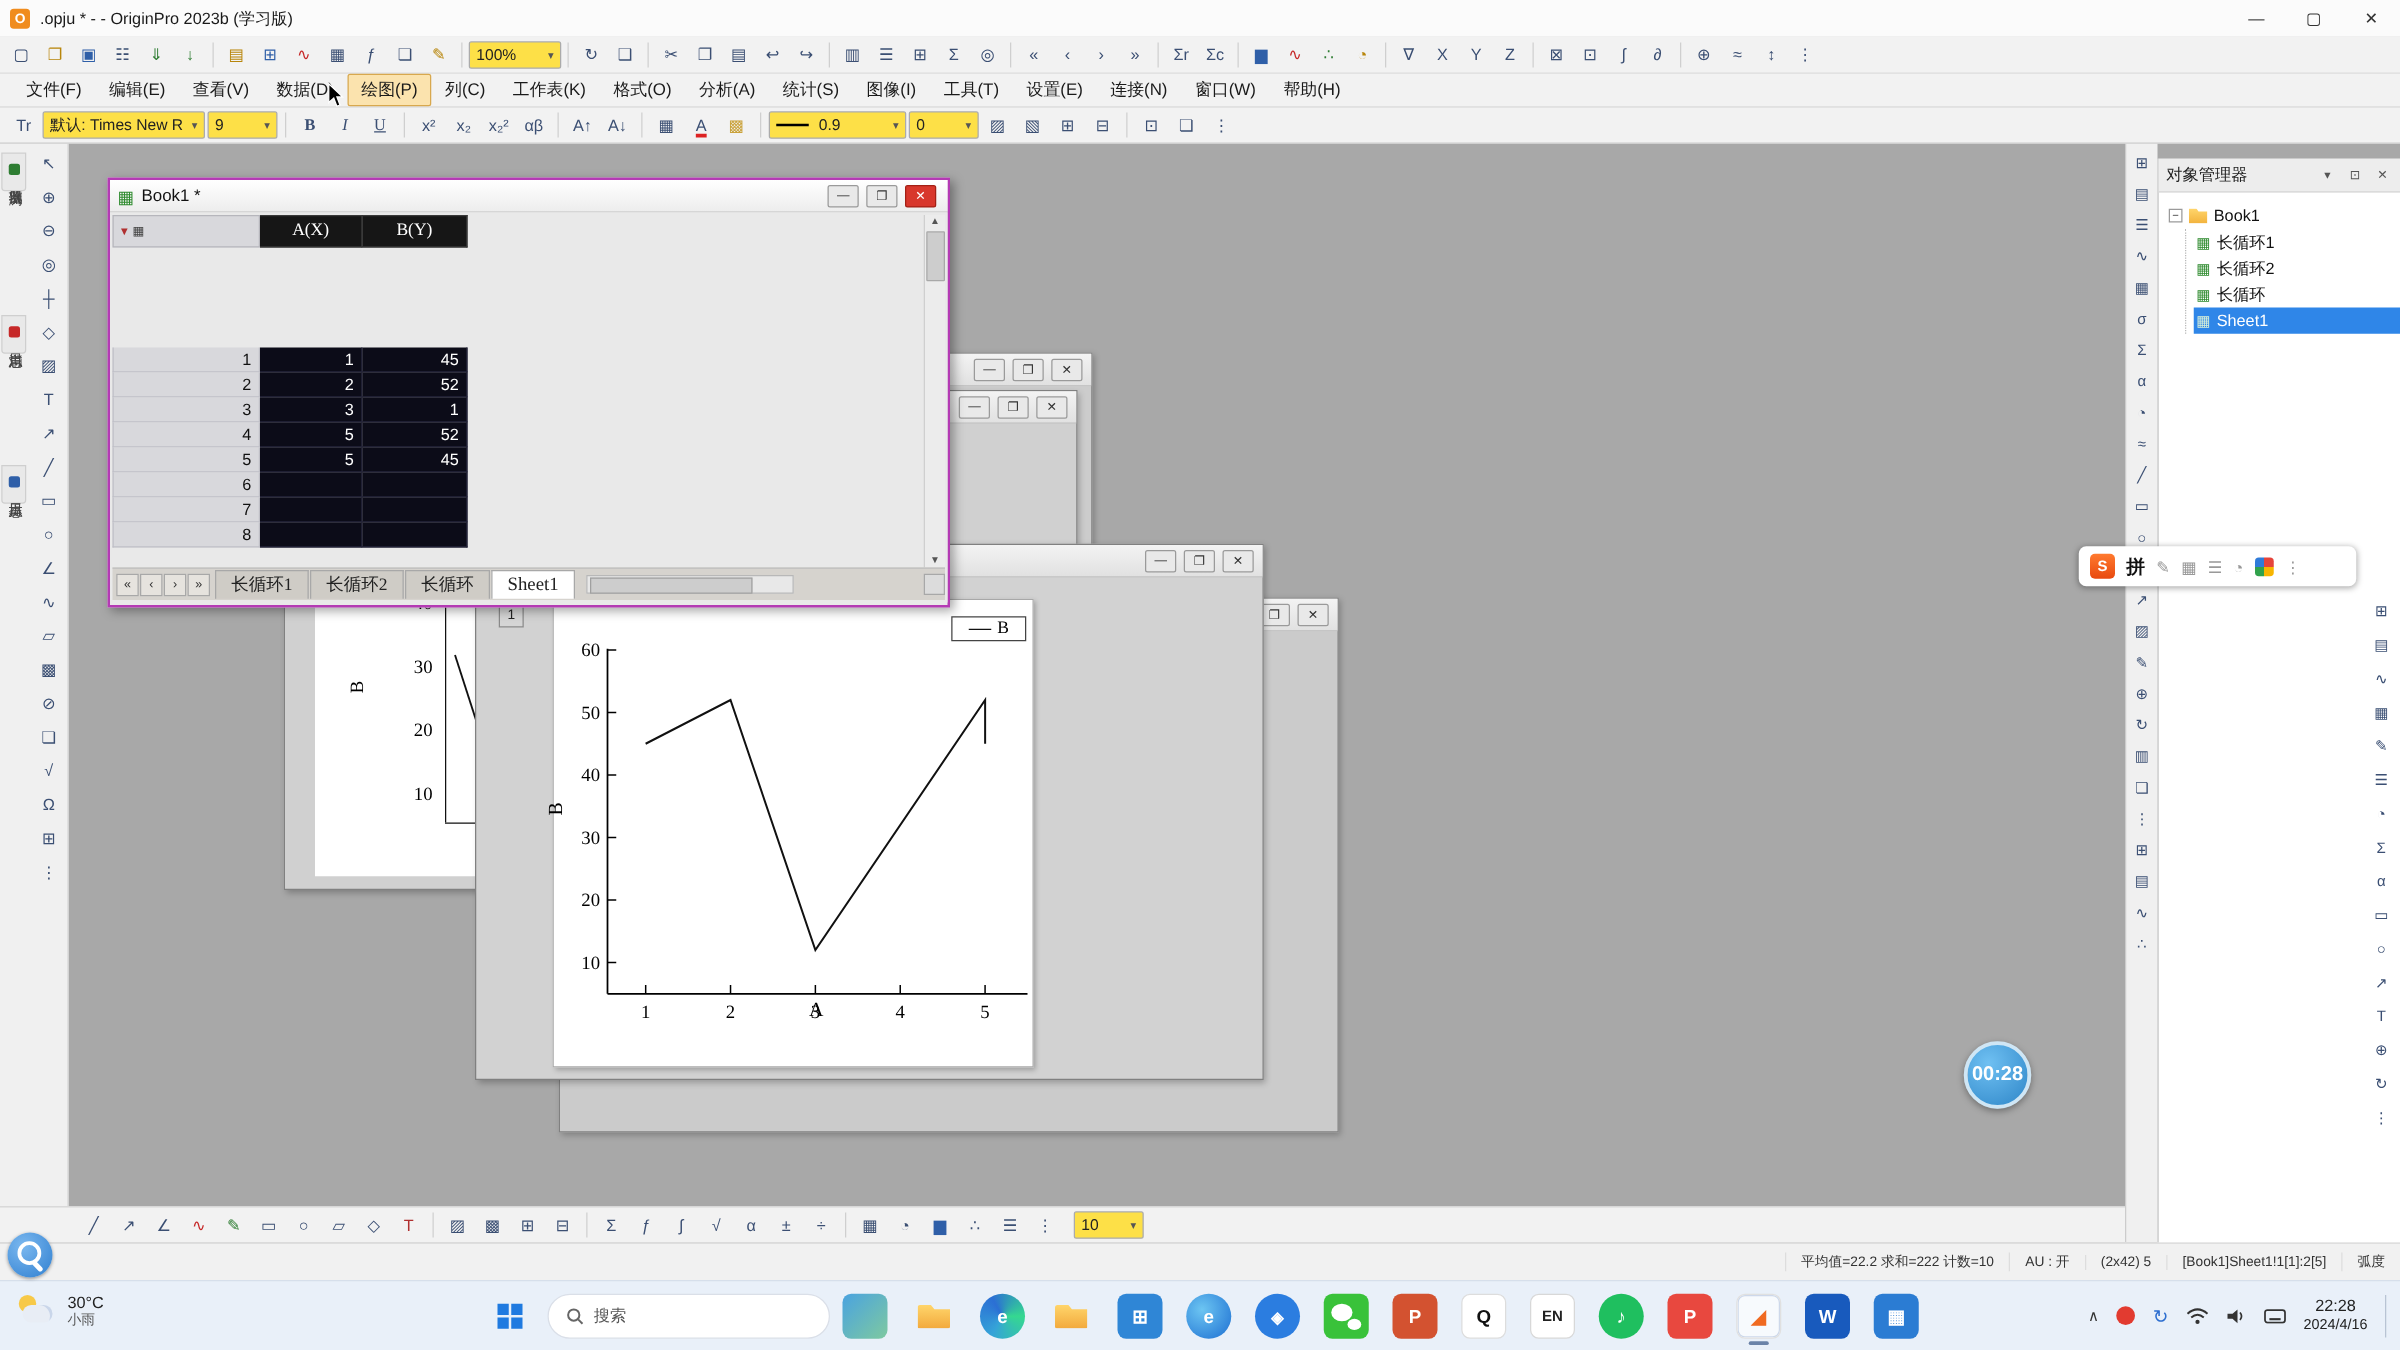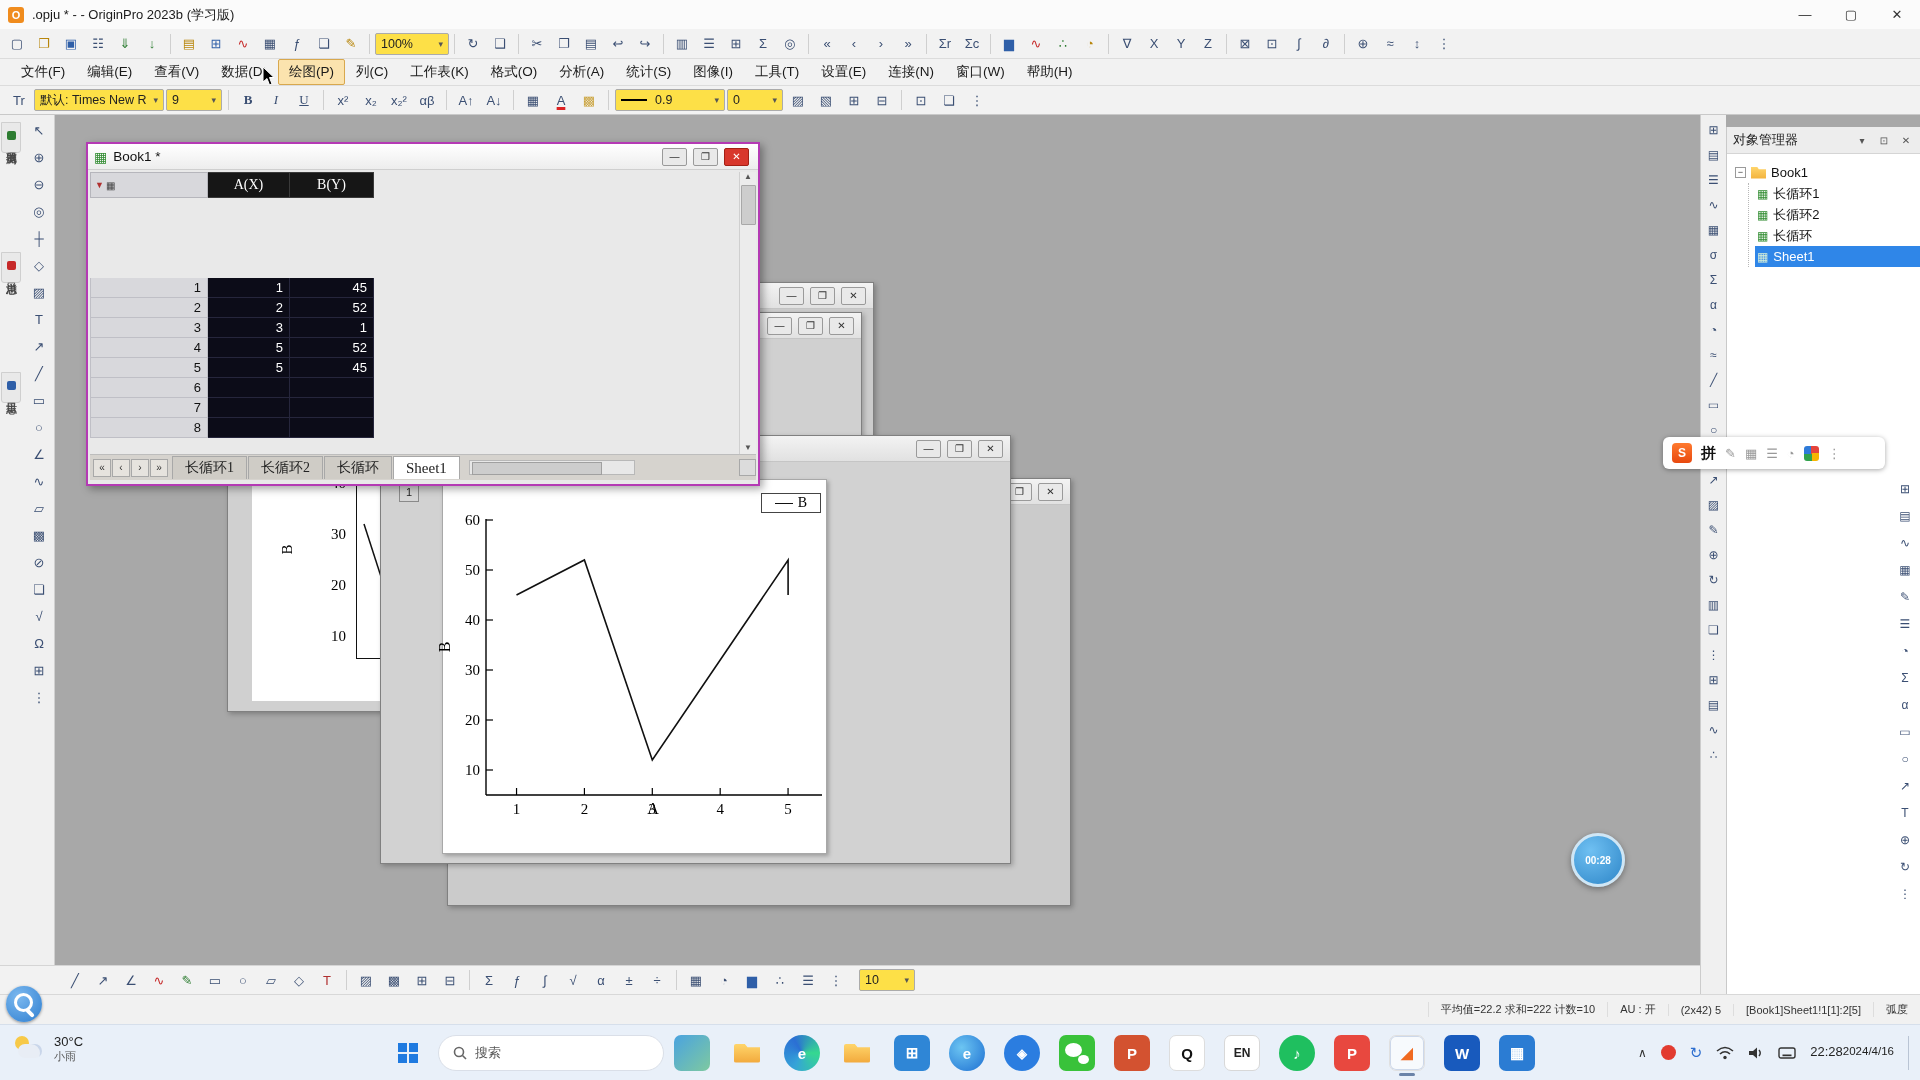--- a/index.html
+++ b/index.html
@@ -132,26 +132,26 @@
   .g-qq{background:#fff;color:#111;border:1px solid #ddd;box-sizing:border-box;}
   .g-en{background:#fff;color:#222;border:1px solid #d8d8d8;font-size:12px;box-sizing:border-box;}
   .g-green{background:#1fbf5f;border-radius:50%;}
   .g-red{background:#e8483f;}
   .g-origin{background:#fff;border:1px solid #e0e0e0;color:#f06a21;box-sizing:border-box;}
   .g-word{background:#185abd;}
   .g-meet{background:#2b7cd3;}
   .tray{position:absolute;right:8px;top:0;height:100%;display:flex;align-items:center;gap:14px;}
   .tray .tico{display:flex;align-items:center;justify-content:center;color:#333;}
   .reddot{width:15px;height:15px;border-radius:50%;background:#e23b30;}
-  .clock{display:flex;flex-direction:row;align-items:flex-start;line-height:1.3;color:#222;}
+  .clock{display:flex;flex-direction:column;align-items:center;line-height:1.3;color:#222;}
   .clock .tm{font-size:13px;}
   .clock .dt{font-size:11.5px;}
   .sliver{width:3px;height:34px;border-left:1px solid #b9c4d4;}
   
-  #timer{position:absolute;left:1571px;top:833px;width:54px;height:54px;border-radius:50%;background:radial-gradient(circle at 35% 30%,#6fc0f2,#2e86c8);border:3px solid #cfe6f5;box-shadow:0 2px 6px rgba(0,0,0,.35);display:flex;align-items:center;justify-content:center;color:#fff;font-weight:bold;font-size:10px;z-index:40;box-sizing:border-box;}
+  #timer{position:absolute;left:1571px;top:833px;width:54px;height:54px;border-radius:50%;background:radial-gradient(circle at 35% 30%,#6fc0f2,#2e86c8);border:3px solid #cfe6f5;box-shadow:0 2px 6px rgba(0,0,0,.35);display:flex;align-items:center;justify-content:center;color:#fff;font-weight:bold;font-size:16px;z-index:40;box-sizing:border-box;}
   #ime{position:absolute;left:1663px;top:437px;width:222px;height:32px;background:#fff;border-radius:6px;box-shadow:0 1px 5px rgba(0,0,0,.35);display:flex;align-items:center;gap:9px;padding:0 9px;z-index:50;box-sizing:border-box;}
   .ime-logo{width:20px;height:20px;border-radius:4px;background:linear-gradient(#ff7a2f,#e8490f);color:#fff;font-weight:bold;font-size:12px;display:flex;align-items:center;justify-content:center;}
   .ime-pin{font-size:15px;font-weight:bold;color:#111;}
   .ime-g{font-size:13px;color:#999;}
   .ime-skin{width:15px;height:15px;border-radius:3px;background:conic-gradient(#e5443b 0 25%,#f7b500 0 50%,#31a24c 0 75%,#2f7bd9 0);}
   #maglens{position:absolute;left:6px;top:986px;width:36px;height:36px;z-index:60;border-radius:50%;background:radial-gradient(circle at 35% 30%,#7bb8ef,#2f7fd0);box-shadow:0 1px 3px rgba(0,0,0,.4);}
   #maglens::before{content:"";position:absolute;left:8px;top:7px;width:13px;height:13px;border:3px solid #fff;border-radius:50%;}
   #maglens::after{content:"";position:absolute;left:22px;top:22px;width:4px;height:10px;background:#fff;border-radius:2px;transform:rotate(-45deg);}
   #cursor{position:absolute;left:262px;top:66px;z-index:999;}
 </style>

